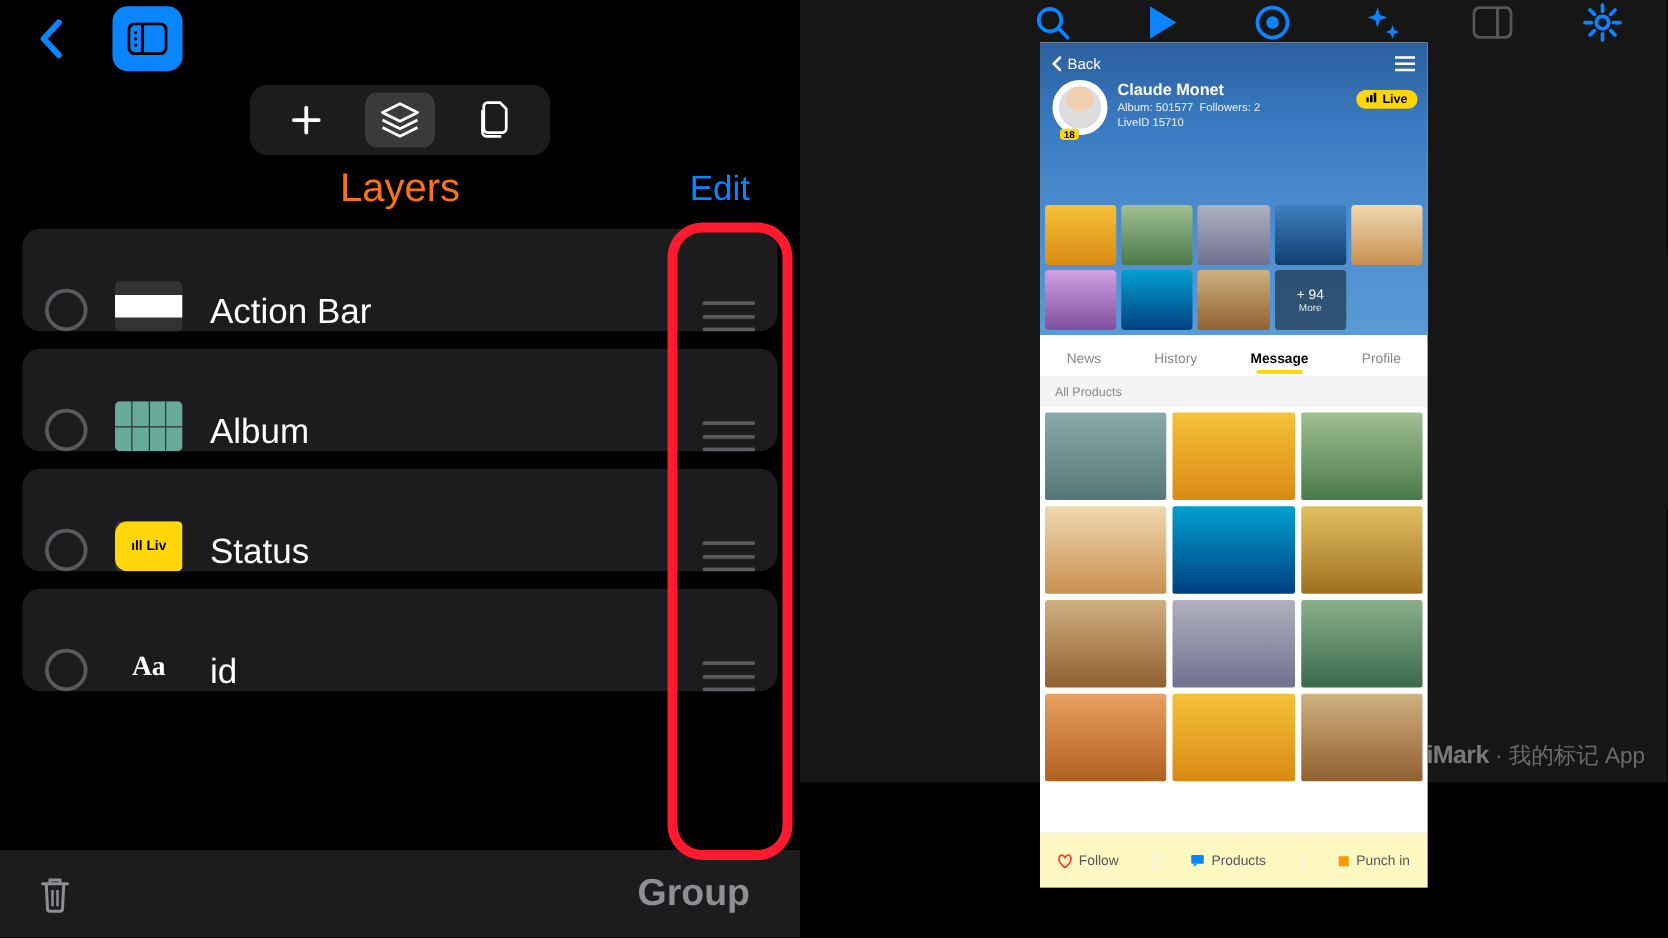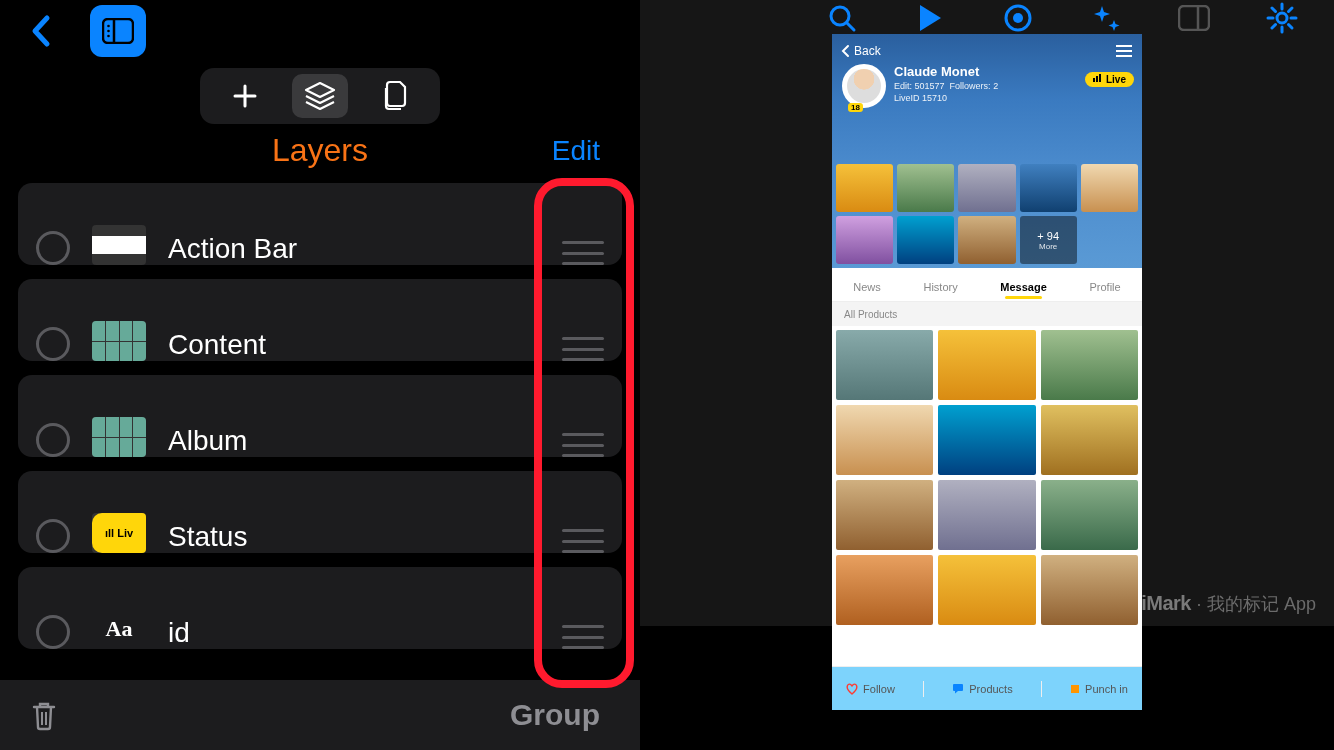--- a/index.html
+++ b/index.html
@@ -137,21 +137,21 @@
     position:absolute; top:268px; left:0; right:0; height:24px; background:#f4f4f4;
     display:flex; align-items:center; padding:0 12px; font-size:10px; color:#888;
   }
   .pv-gallery {
     position:absolute; top:292px; left:0; right:0; bottom:44px; overflow:hidden;
     display:grid; grid-template-columns:repeat(3,1fr); gap:5px; padding:4px;
     background:#fff; align-content:start;
   }
   .pv-gallery .g { height:70px; border-radius:2px;}
   .pv-footer {
-    position:absolute; bottom:0; left:0; right:0; height:44px; background:#7dd3fc;
+    position:absolute; bottom:0; left:0; right:0; height:44px; background:#fef9c3;
     display:flex; align-items:center; justify-content:space-around; font-size:11px;
     border-top:1px solid #eee;
   }
   .pv-footer .item{ display:flex; align-items:center; gap:5px; color:#555;}
   .sep { width:1px; height:16px; background:#eee;}
   .watermark {
     position:absolute; right:18px; bottom:10px; color:#6b6b6b; font-size:18px;
     pointer-events:none;
   }
   .watermark b { color:#7a7a7a; font-weight:800; font-size:20px; letter-spacing:-0.5px;}
@@ -229,41 +229,20 @@
       <div class="drag-handle">
           <span></span>
           <span></span>
           <span></span>
         </div>
     </div>
     <div class="layer-row">
       <div class="radio"></div>
       <div class="thumb">
         <div class="thumb-grid">
-            <div class="c5"></div>
-            <div class="c2"></div>
-            <div class="c3"></div>
-            <div class="c1"></div>
-            <div class="c6"></div>
-            <div class="c5"></div>
-            <div class="c2"></div>
-            <div class="c3"></div>
-          </div>
-      </div>
-      <div class="layer-name">Content</div>
-      <div class="drag-handle">
-          <span></span>
-          <span></span>
-          <span></span>
-        </div>
-    </div>
-    <div class="layer-row">
-      <div class="radio"></div>
-      <div class="thumb">
-        <div class="thumb-grid">
             <div class="c2"></div>
             <div class="c3"></div>
             <div class="c5"></div>
             <div class="c1"></div>
             <div class="c7"></div>
             <div class="c5"></div>
             <div class="c6"></div>
             <div class="c9"></div>
           </div>
       </div>
@@ -382,21 +361,21 @@
         <div class="pv-profile">
           <div style="position:relative">
             <div class="avatar">
                 <div class="avatar-inner"></div>
               </div>
             <div class="avatar-badge">18</div>
           </div>
           <div>
             <div class="pv-name">Claude Monet</div>
             <div class="pv-stats">
-              <span>Edit:</span>
+              <span>Album:</span>
               <span>501577</span>&nbsp;
               <span>Followers:</span>
               <span>2</span>
             </div>
             <div class="pv-liveid">
               <span>LiveID</span>
               <span>15710</span>
             </div>
           </div>
         </div>

